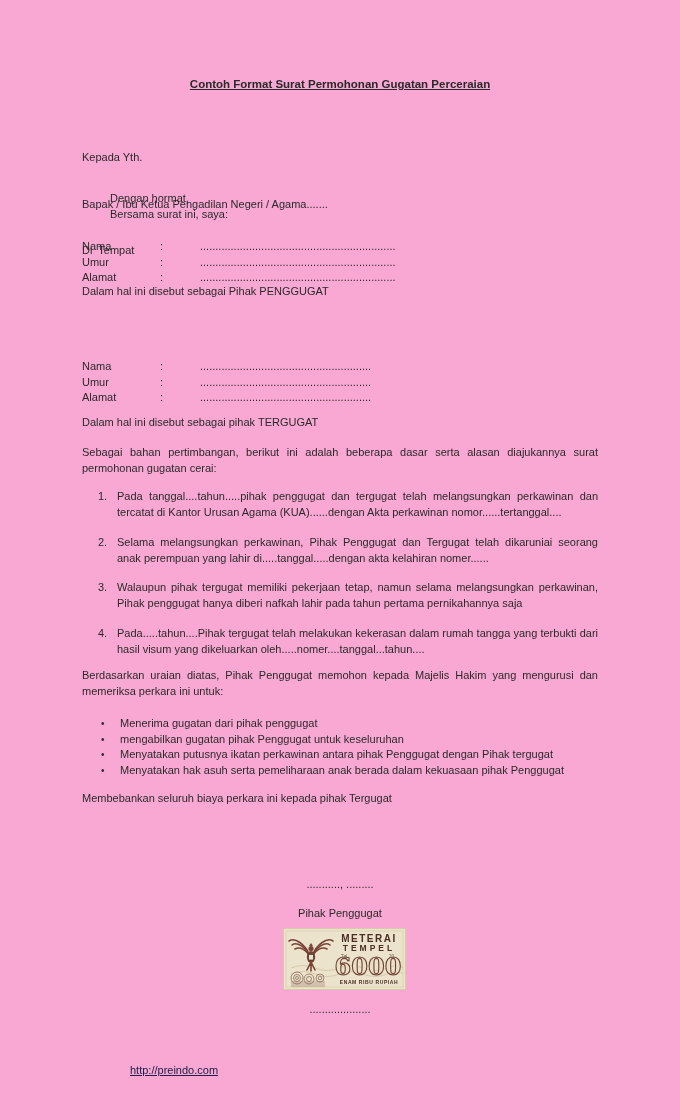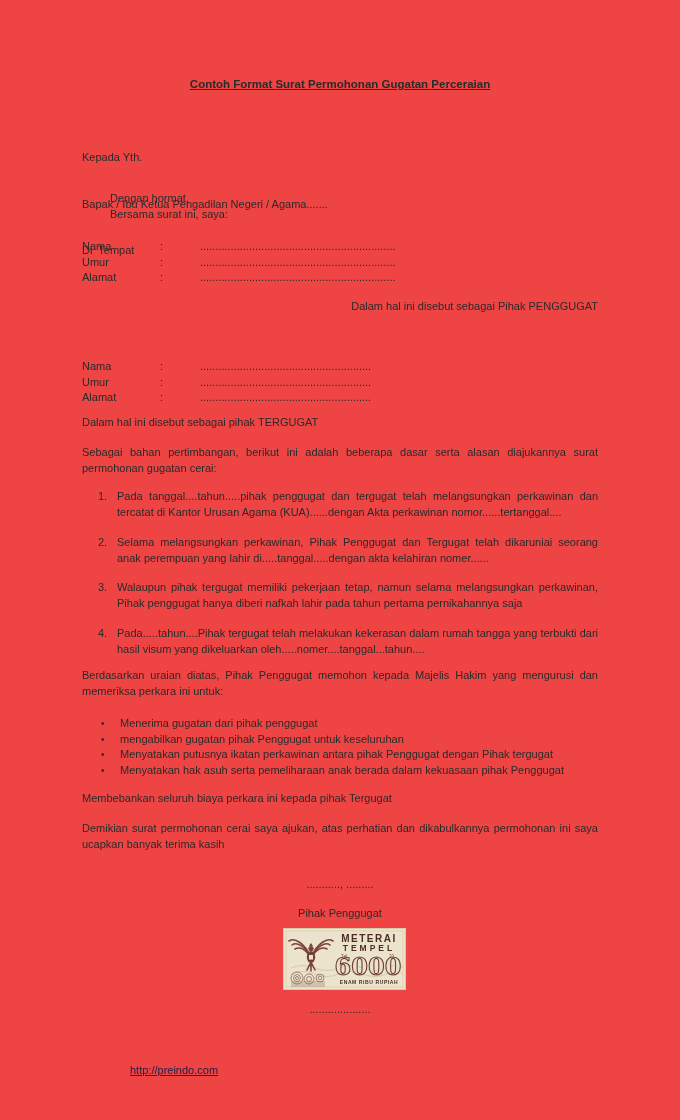--- a/index.html
+++ b/index.html
@@ -1,17 +1,17 @@
 <!DOCTYPE html>
 <html><head>
 <meta charset="utf-8">
 <style>
   html,body{margin:0;padding:0;background:#ffffff;}
   .page{
-    position:relative;width:680px;height:1120px;background:#ef4444;
+    position:relative;width:680px;height:1120px;background:#f9a8d4;
     font-family:"Liberation Sans",sans-serif;font-size:11px;color:#2a2a2a;
     overflow:hidden;
   }
   .abs{position:absolute;}
   .t{line-height:15.5px;}
   .prewrap{white-space:pre-wrap;}
   .title{
     left:0;top:78px;width:680px;text-align:center;
     font-weight:bold;font-size:11.5px;text-decoration:underline;
   }
@@ -63,21 +63,21 @@
       <span class="fcolon">:</span>
       <span class="fdots">................................................................</span>
     </div>
     <div class="frow">
       <span class="flabel">Alamat</span>
       <span class="fcolon">:</span>
       <span class="fdots">................................................................</span>
     </div>
   </div>
 
-  <div class="abs block-left t" style="top:299px;text-align:right;">Dalam hal ini disebut sebagai Pihak PENGGUGAT</div>
+  <div class="abs block-left t" style="top:284px;">Dalam hal ini disebut sebagai Pihak PENGGUGAT</div>
 
 
   <div class="abs block-left" style="top:359px;">
     <div class="frow">
       <span class="flabel">Nama</span>
       <span class="fcolon">:</span>
       <span class="fdots">........................................................</span>
     </div>
     <div class="frow">
       <span class="flabel">Umur</span>
@@ -128,21 +128,20 @@
       <span class="ptext">Menyatakan putusnya ikatan perkawinan antara pihak Penggugat dengan Pihak tergugat</span>
     </div>
     <div class="prow">
       <span class="pbullet">•</span>
       <span class="ptext">Menyatakan hak asuh serta pemeliharaan anak berada dalam kekuasaan pihak Penggugat</span>
     </div>
   </div>
 
   <div class="abs block-left t" style="top:791px;">Membebankan seluruh biaya perkara ini kepada pihak Tergugat</div>
 
-  <div class="abs block-left t just" style="top:821px;">Demikian surat permohonan cerai saya ajukan, atas perhatian dan dikabulkannya permohonan ini saya ucapkan banyak terima kasih</div>
 
   <div class="abs center t" style="top:877px;">..........., .........</div>
 
   <div class="abs center t" style="top:906px;">Pihak Penggugat</div>
 
   <div class="abs stamp">
     <svg width="123" height="62" viewBox="0 0 123 62" xmlns="http://www.w3.org/2000/svg">
 
       <rect x="0.5" y="0.5" width="122" height="61" fill="#ebe3cc" stroke="#d6caa8" stroke-width="1"></rect>
       <rect x="3" y="3" width="117" height="56" fill="none" stroke="#dccfb0" stroke-width="0.8"></rect>

